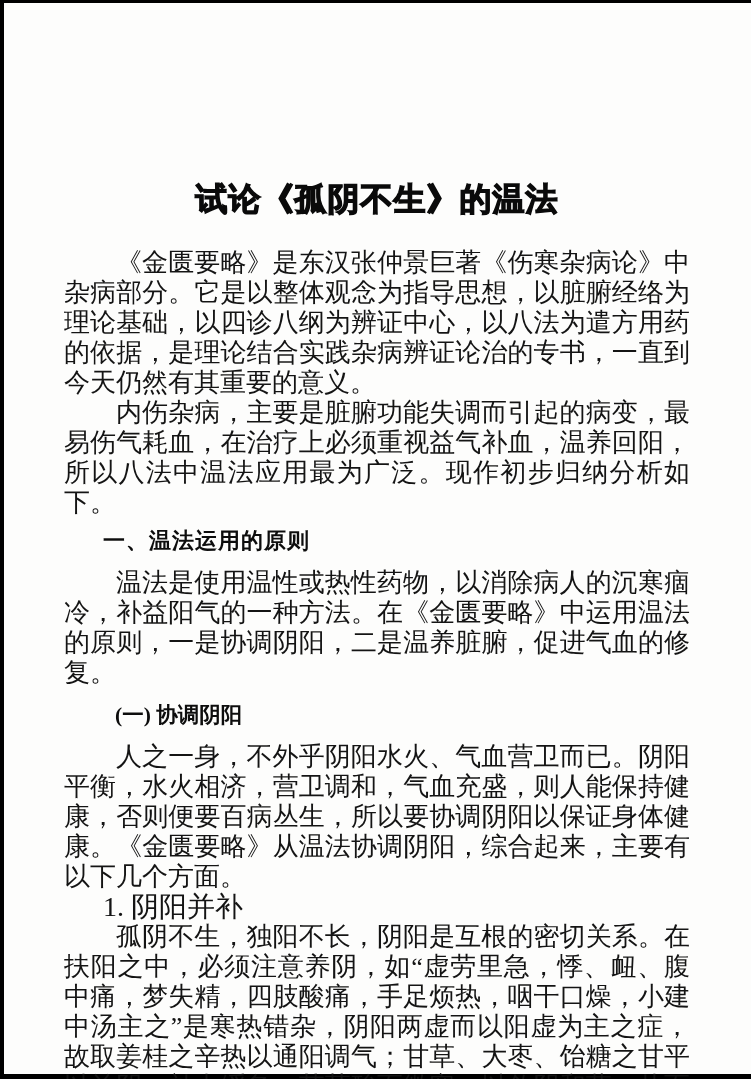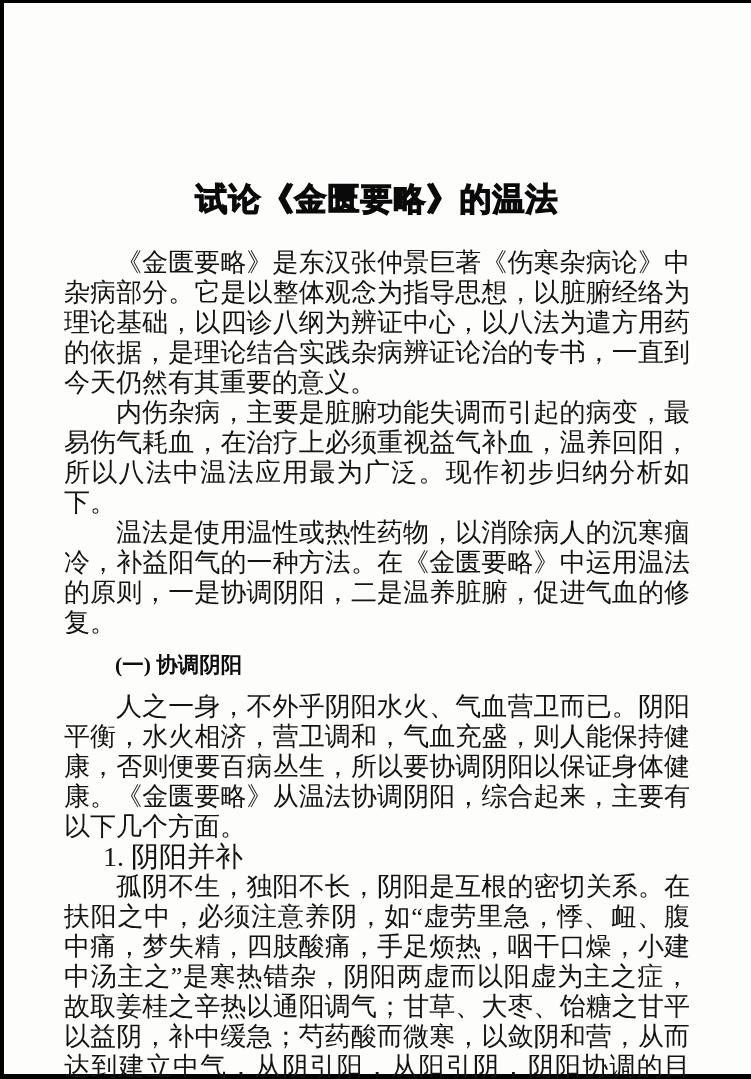--- a/index.html
+++ b/index.html
@@ -77,25 +77,26 @@
 </style>
 </head>
 <body>
 
 <div class="scan-page">
   <div class="edge-top"></div>
   <div class="edge-left"></div>
   <div class="edge-bottom"></div>
 
   <div class="content">
-    <h1 class="doc-title">试论《金匮要略》的温法</h1>
+    <h1 class="doc-title">试论《孤阴不生》的温法</h1>
 
     <p class="para">《金匮要略》是东汉张仲景巨著《伤寒杂病论》中杂病部分。它是以整体观念为指导思想，以脏腑经络为理论基础，以四诊八纲为辨证中心，以八法为遣方用药的依据，是理论结合实践杂病辨证论治的专书，一直到今天仍然有其重要的意义。</p>
     <p class="para">内伤杂病，主要是脏腑功能失调而引起的病变，最易伤气耗血，在治疗上必须重视益气补血，温养回阳，所以八法中温法应用最为广泛。现作初步归纳分析如下。</p>
 
+    <h2 class="h-section">一、温法运用的原则</h2>
 
     <p class="para">温法是使用温性或热性药物，以消除病人的沉寒痼冷，补益阳气的一种方法。在《金匮要略》中运用温法的原则，一是协调阴阳，二是温养脏腑，促进气血的修复。</p>
 
     <h3 class="h-sub">(一) 协调阴阳</h3>
 
     <p class="para">人之一身，不外乎阴阳水火、气血营卫而已。阴阳平衡，水火相济，营卫调和，气血充盛，则人能保持健康，否则便要百病丛生，所以要协调阴阳以保证身体健康。《金匮要略》从温法协调阴阳，综合起来，主要有以下几个方面。</p>
 
     <h4 class="h-num">1. 阴阳并补</h4>
 
     <p class="para">孤阴不生，独阳不长，阴阳是互根的密切关系。在扶阳之中，必须注意养阴，如“虚劳里急，悸、衄、腹中痛，梦失精，四肢酸痛，手足烦热，咽干口燥，小建中汤主之”是寒热错杂，阴阳两虚而以阳虚为主之症，故取姜桂之辛热以通阳调气；甘草、大枣、饴糖之甘平以益阴，补中缓急；芍药酸而微寒，以敛阴和营，从而达到建立中气，从阴引阳，从阳引阴，阴阳协调的目的。</p>

